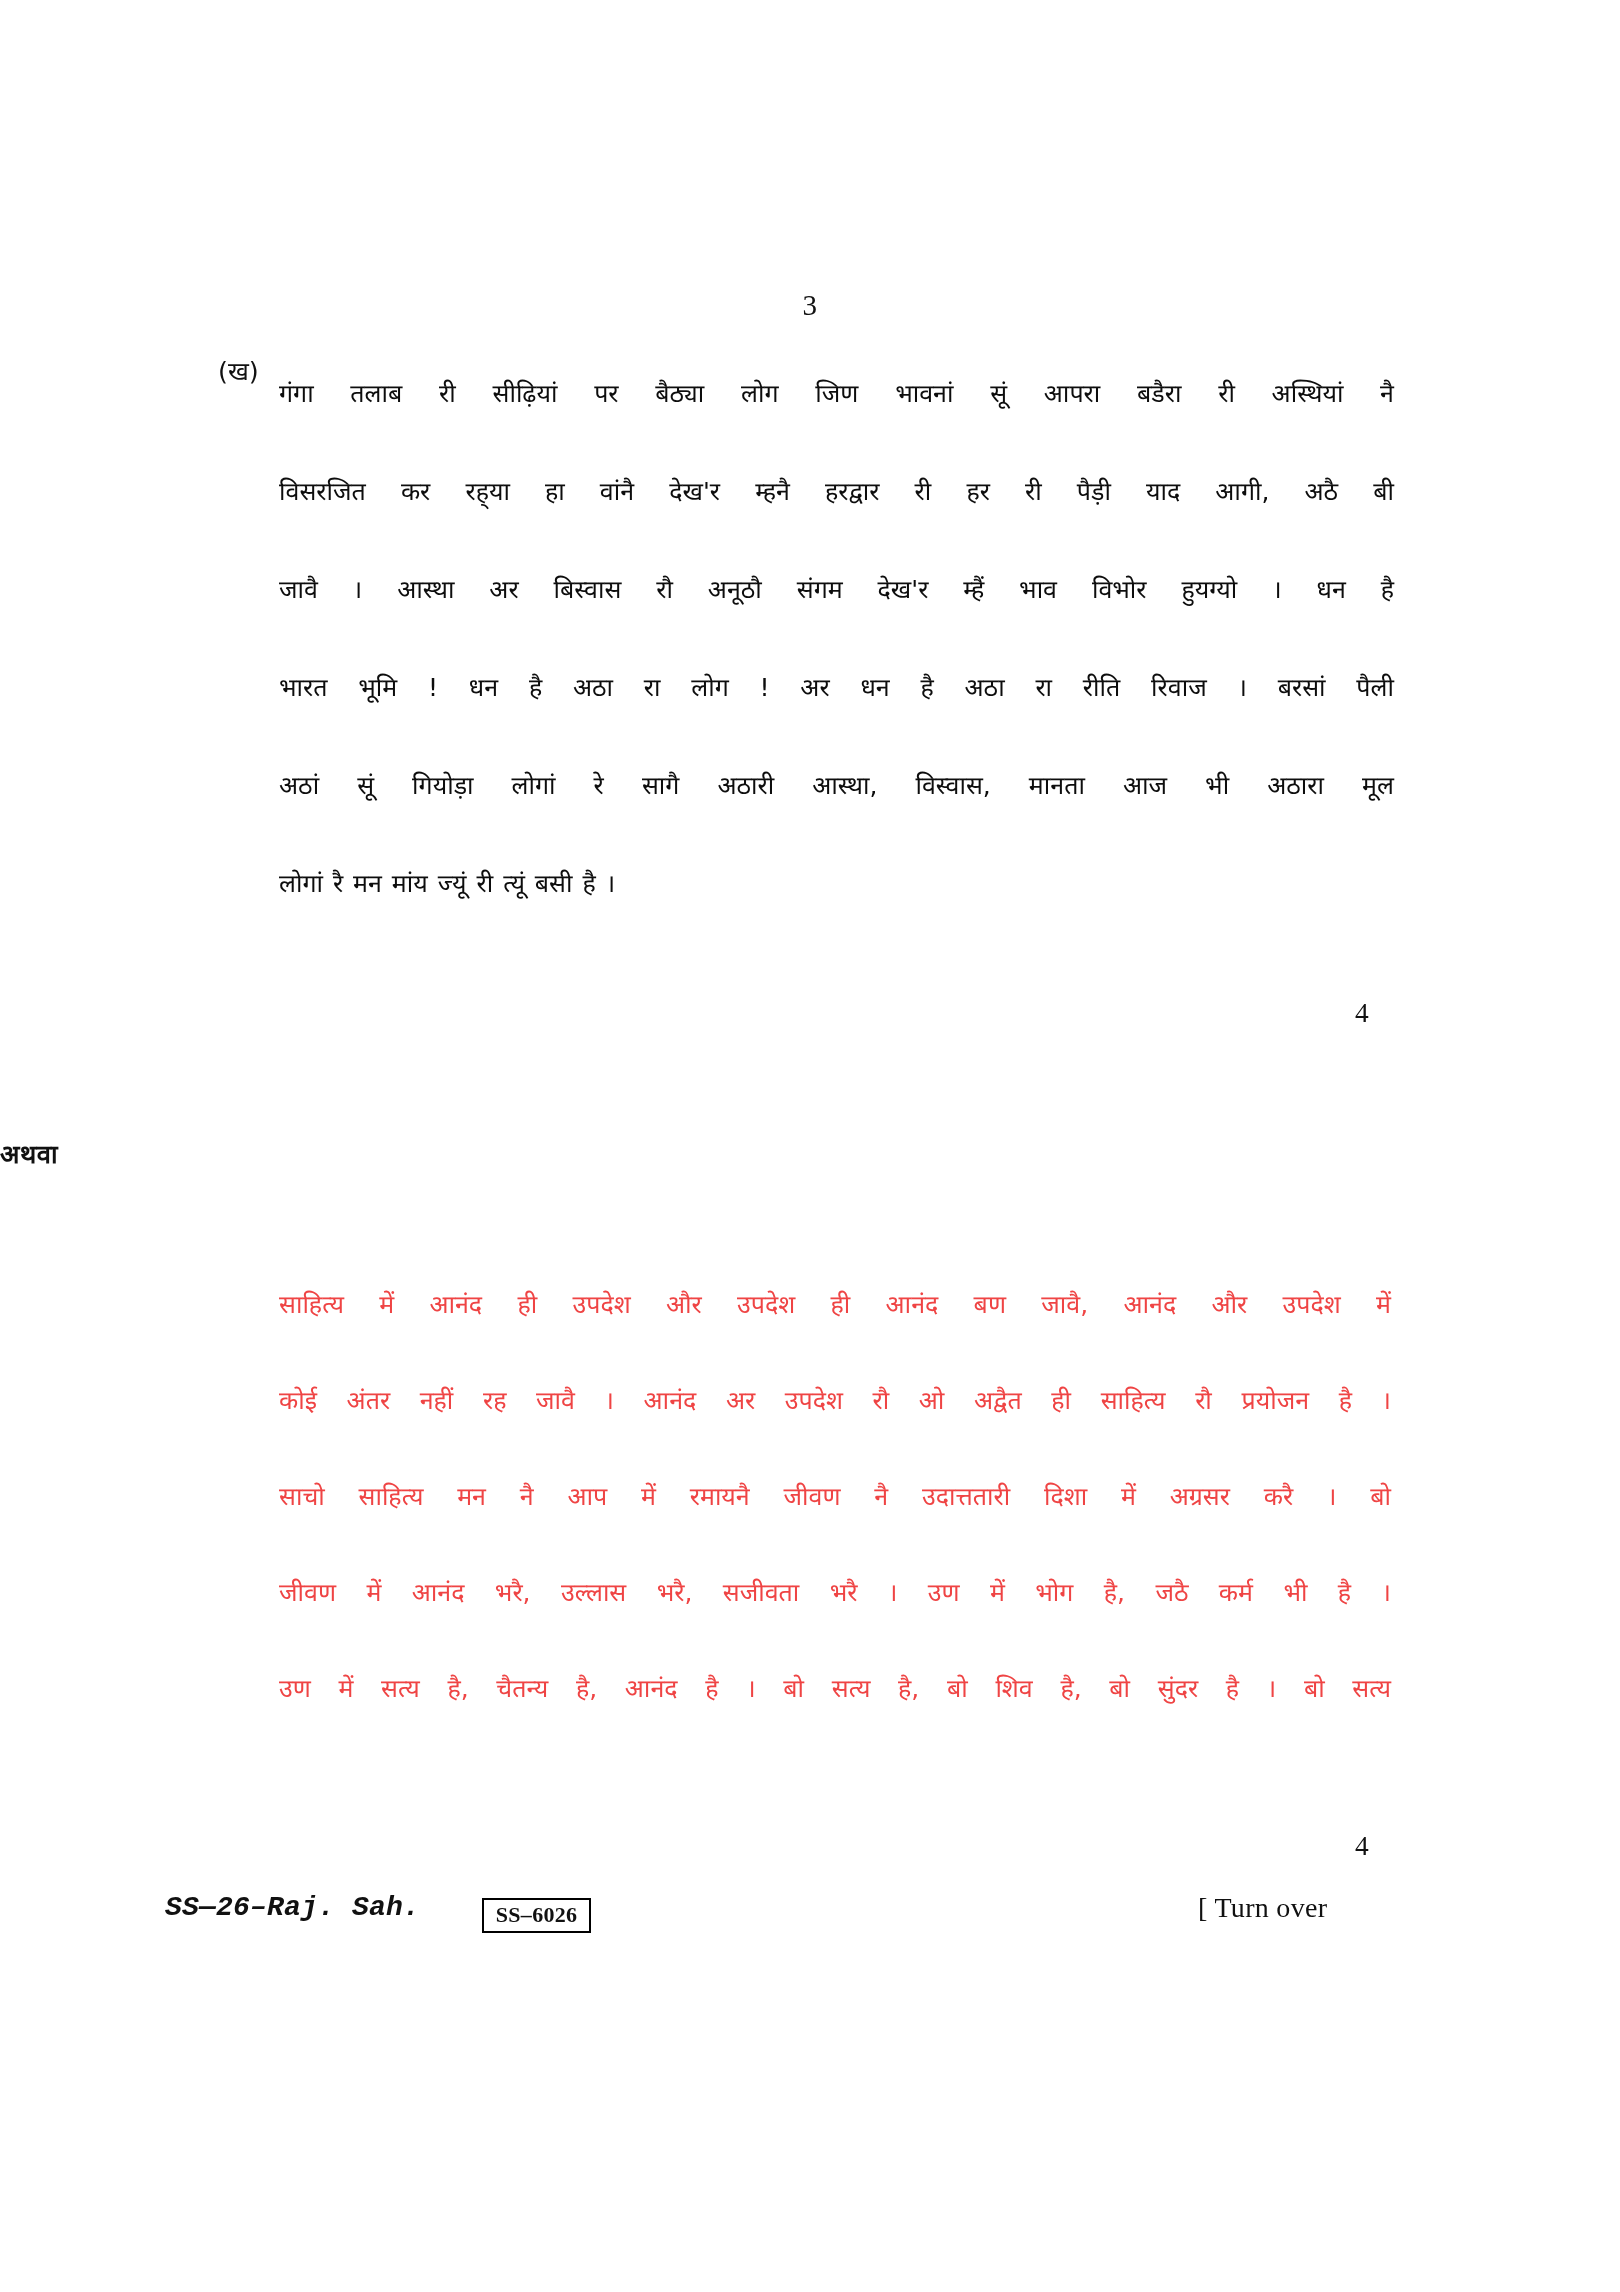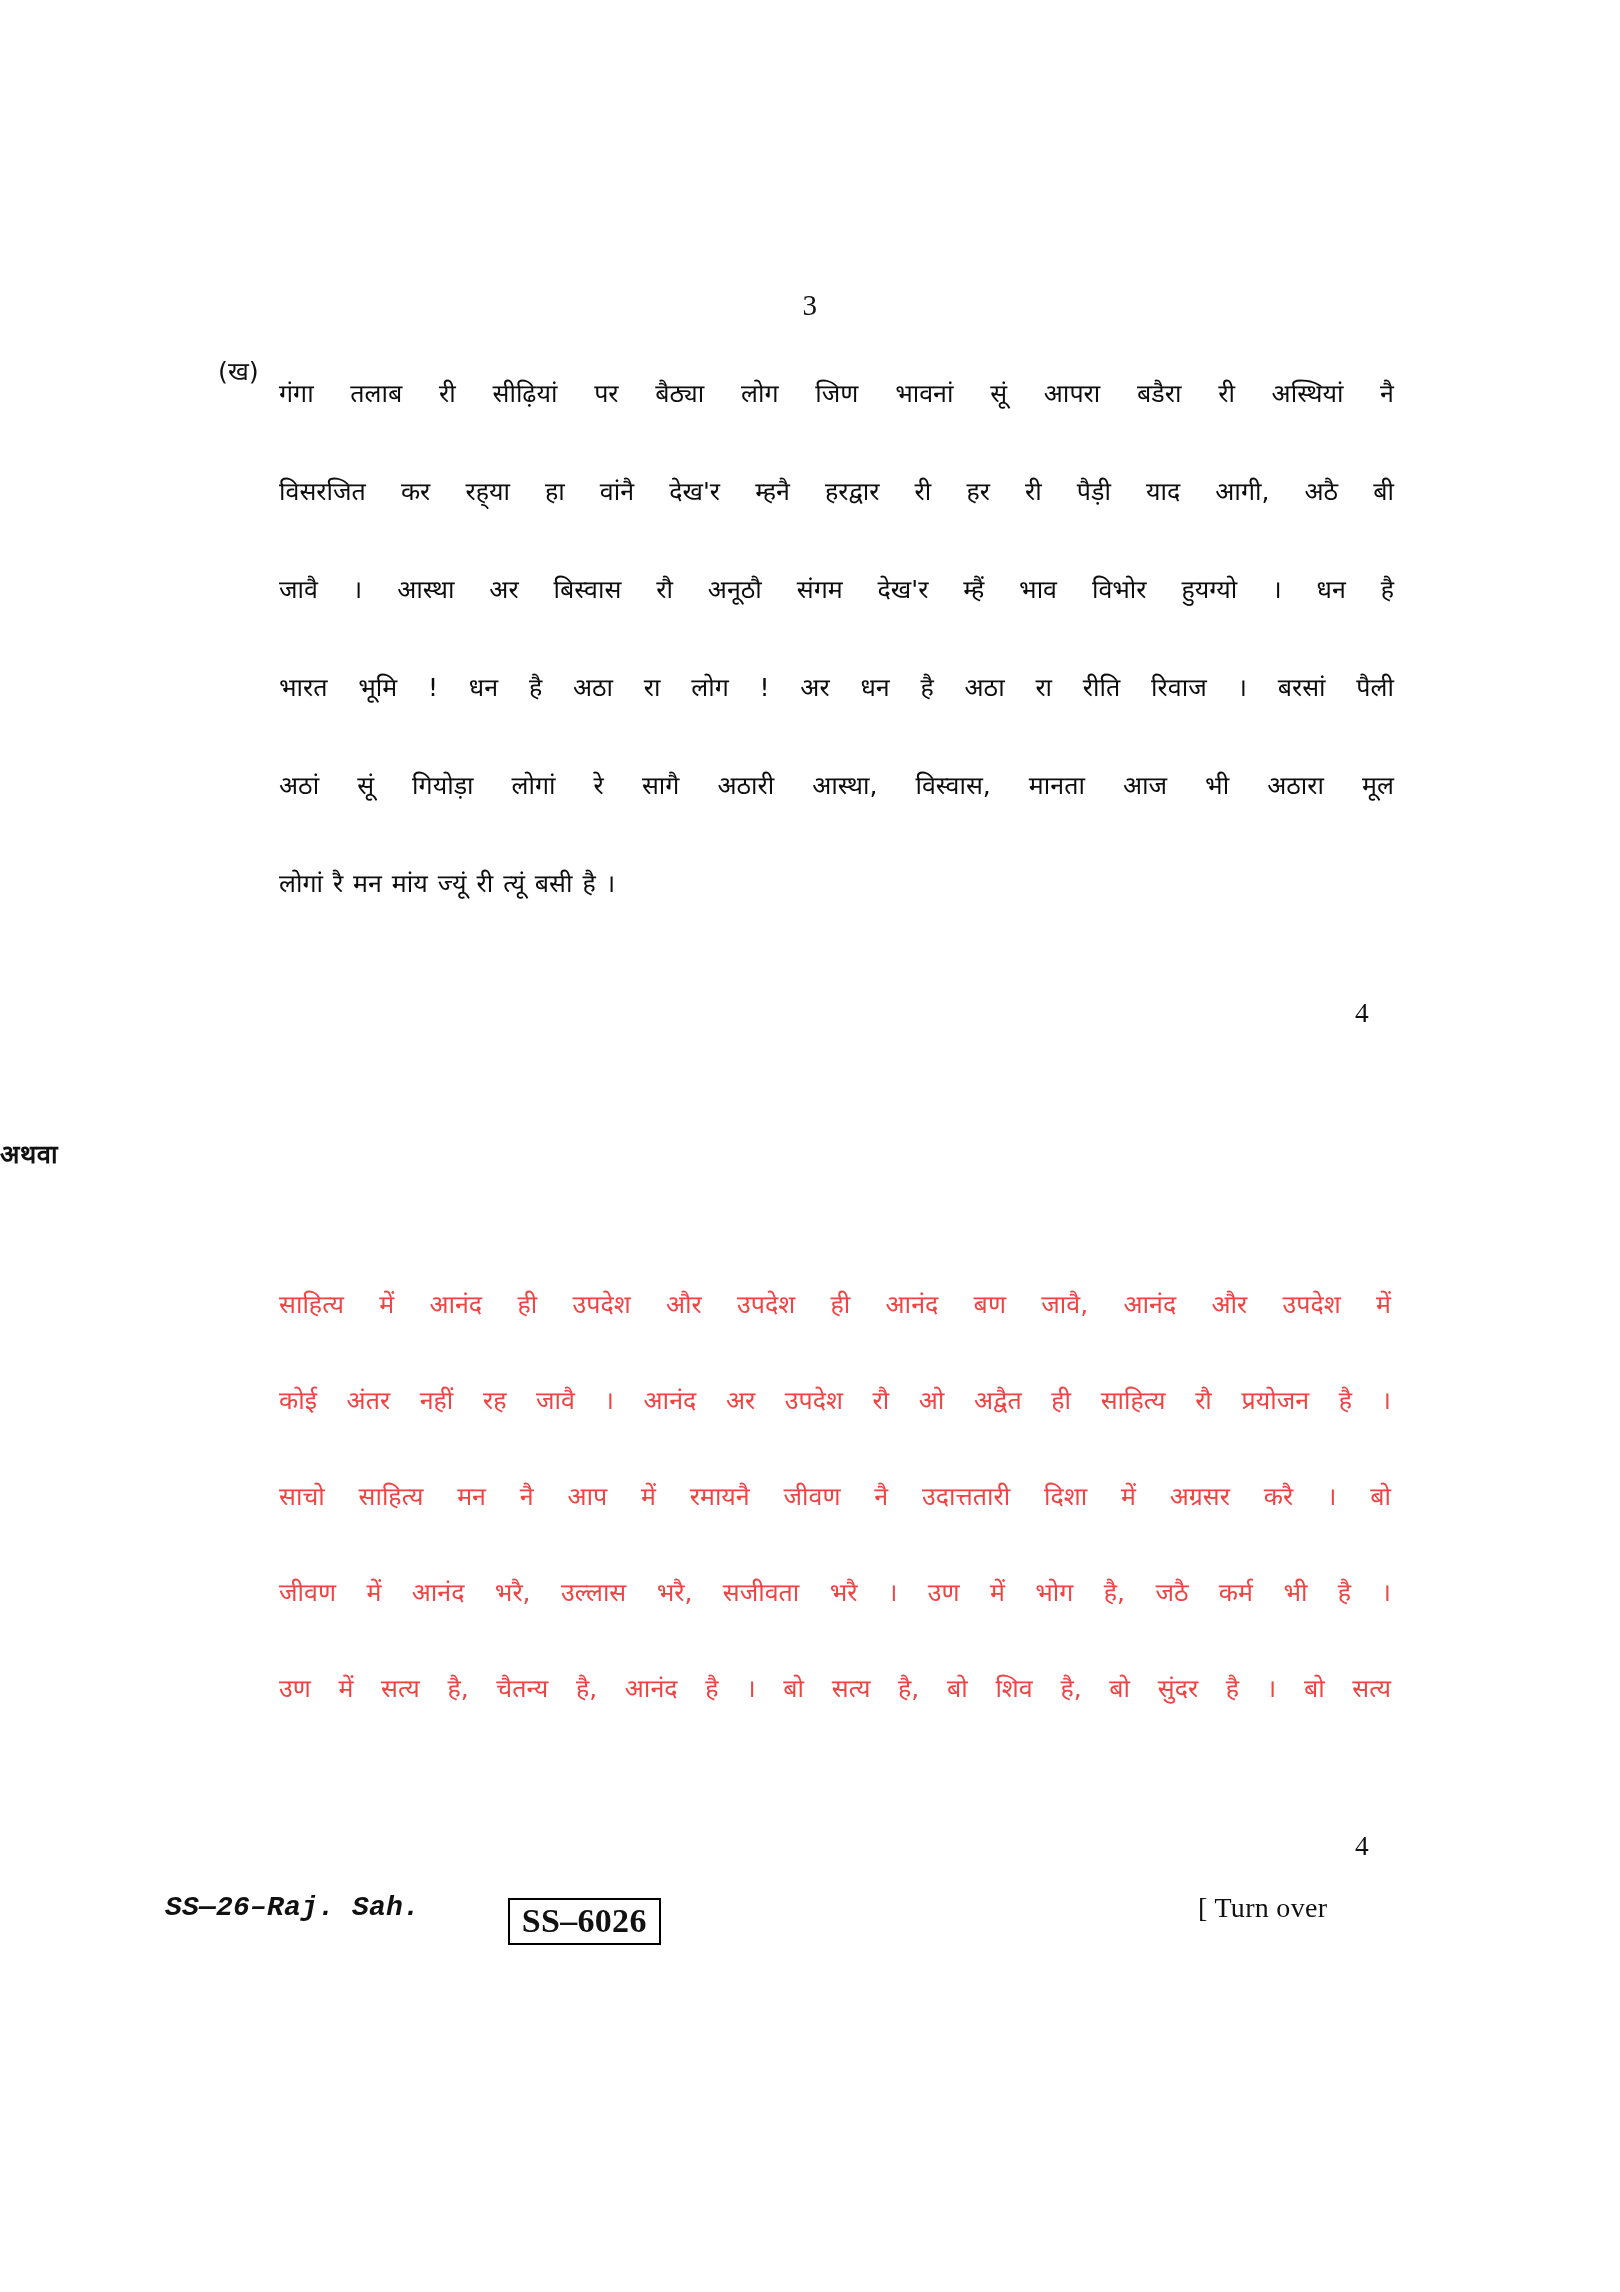--- a/index.html
+++ b/index.html
@@ -147,27 +147,27 @@
     top: 0;
     font-family: Liberation Mono, monospace;
     font-style: italic;
     font-weight: bold;
     font-size: 28px;
     letter-spacing: 0.2px;
     white-space: nowrap;
   }
   .footer-code {
     position: absolute;
-    left: 508px;
+    left: 482px;
     top: 5.9px;
     border: 2px solid #000;
     padding: 2.9px 11.8px 4.9px 11.8px;
     font-family: "Liberation Serif", "DejaVu Serif", serif;
     font-weight: bold;
-    font-size: 34px;
+    font-size: 22px;
     letter-spacing: 0.3px;
     line-height: 1.05;
   }
   .footer-right {
     position: absolute;
     left: 1198px;
     top: 0;
     font-family: "Liberation Serif", "DejaVu Serif", serif;
     font-size: 28px;
     letter-spacing: 0.3px;

